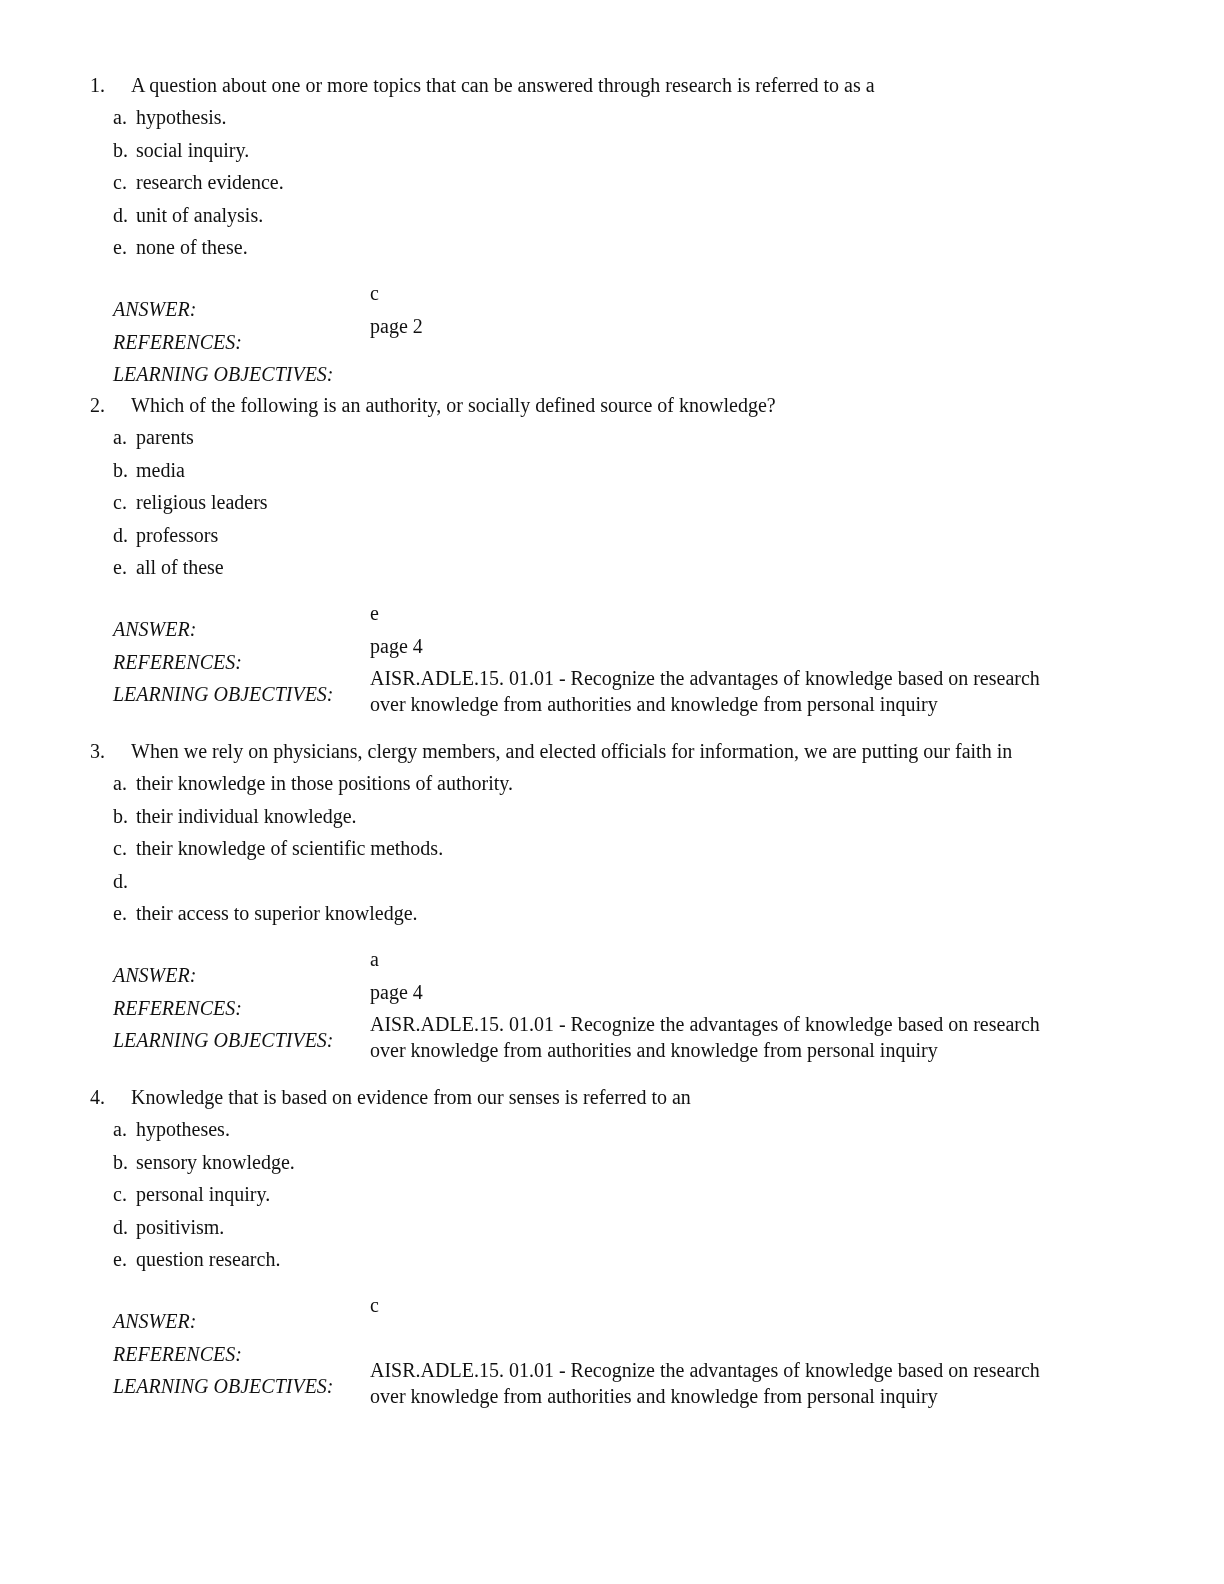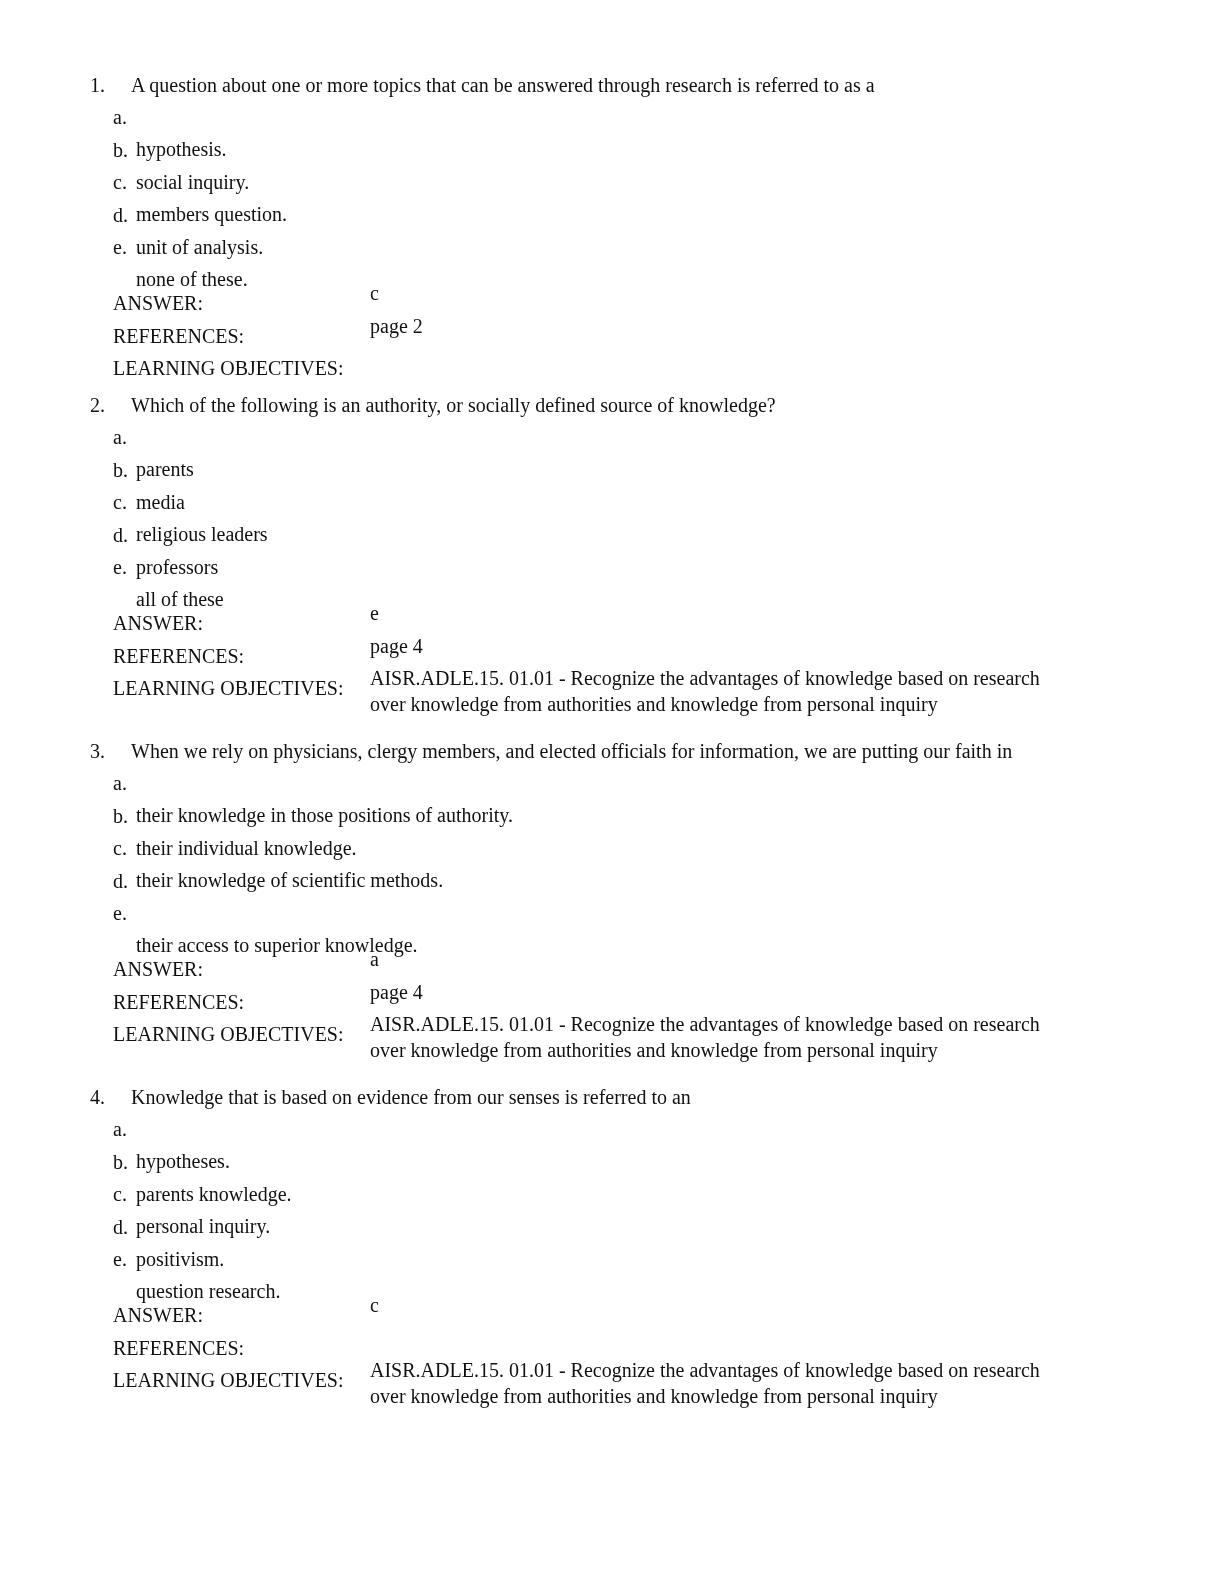--- a/index.html
+++ b/index.html
@@ -8,24 +8,24 @@
       font-family: "Liberation Serif", "DejaVu Serif", serif;
       color: #111111; font-size: 20px;
     }
     .page { position: absolute; left: 0; top: 0; width: 1224px; }
     .q { position: absolute; left: 90px; width: 1080px; }
     .stem { position: relative; line-height: 22px; height: 22px; white-space: nowrap; }
     .stem .num { position: absolute; left: 0; top: 0; }
     .stem .txt { position: absolute; left: 41px; top: 0; }
     .opt { position: relative; height: 32.5px; line-height: 22px; margin-left: 23px; white-space: nowrap; }
     .opt .ltr { position: absolute; left: 0; top: 0; }
-    .opt .otx { position: absolute; left: 23px; top: 0; margin-top: 32px; }
+    .opt .otx { position: absolute; left: 23px; top: 0; }
     .meta { position: relative; margin-left: 23px; }
     .mrow { position: relative; line-height: 26px; min-height: 32.5px; }
-    .mlabel { position: absolute; left: 0; top: 10px; white-space: nowrap; }
+    .mlabel { position: absolute; left: 0; top: 16px; font-style: italic; white-space: nowrap; }
     .mval { margin-left: 257px; line-height: 26px; }
     .opts { margin-top: 10px; }
   </style>
 </head>
 <body>
 
 <div class="page">
 
   <div class="q" style="top:74px;">
     <div class="stem">
@@ -36,21 +36,21 @@
       <div class="opt">
           <span class="ltr">a.</span>
           <span class="otx">hypothesis.</span>
         </div>
       <div class="opt">
           <span class="ltr">b.</span>
           <span class="otx">social inquiry.</span>
         </div>
       <div class="opt">
           <span class="ltr">c.</span>
-          <span class="otx">members question.</span>
+          <span class="otx">research evidence.</span>
         </div>
       <div class="opt">
           <span class="ltr">d.</span>
           <span class="otx">unit of analysis.</span>
         </div>
       <div class="opt">
           <span class="ltr">e.</span>
           <span class="otx">none of these.</span>
         </div>
     </div>
@@ -171,21 +171,21 @@
       <span class="num">4.</span>
       <span class="txt">Knowledge that is based on evidence from our senses is referred to an</span>
     </div>
     <div class="opts">
       <div class="opt">
           <span class="ltr">a.</span>
           <span class="otx">hypotheses.</span>
         </div>
       <div class="opt">
           <span class="ltr">b.</span>
-          <span class="otx">parents knowledge.</span>
+          <span class="otx">sensory knowledge.</span>
         </div>
       <div class="opt">
           <span class="ltr">c.</span>
           <span class="otx">personal inquiry.</span>
         </div>
       <div class="opt">
           <span class="ltr">d.</span>
           <span class="otx">positivism.</span>
         </div>
       <div class="opt">

